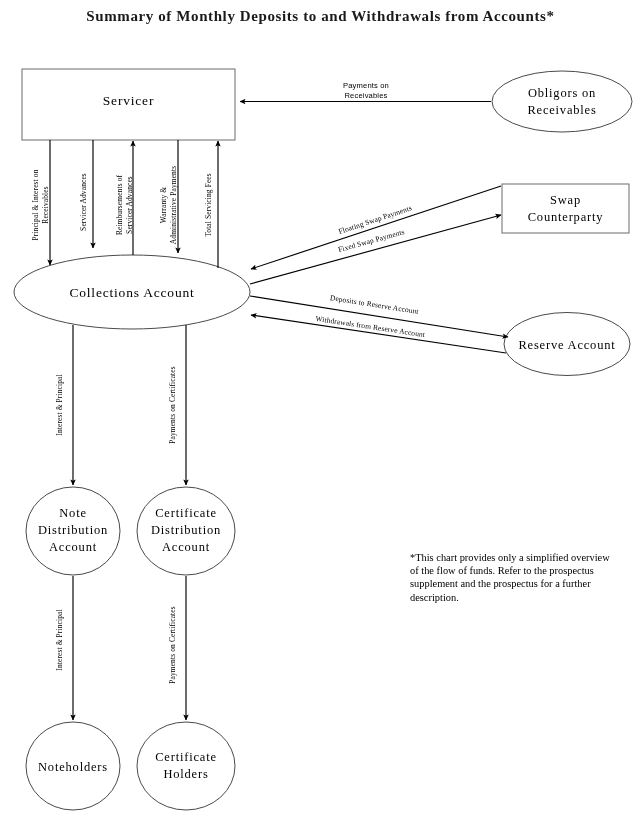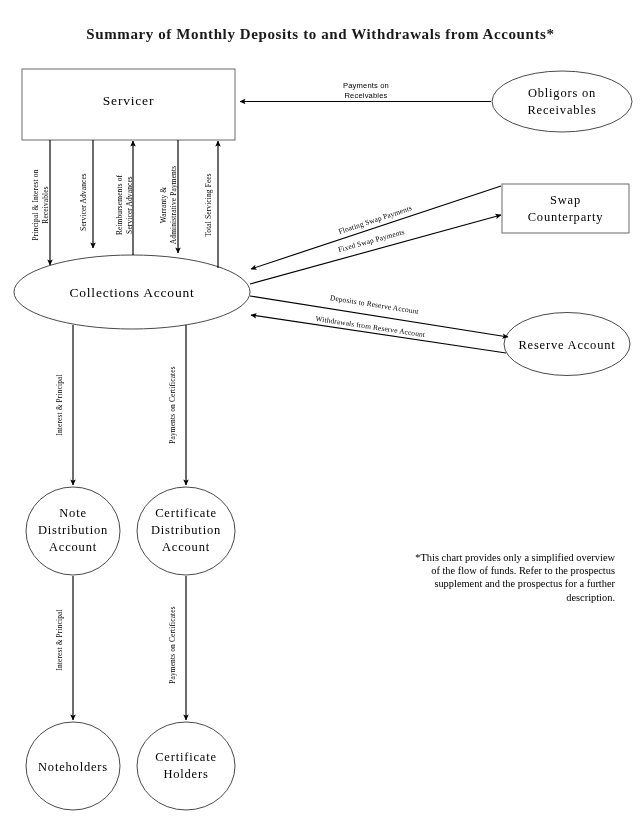--- a/index.html
+++ b/index.html
@@ -10,21 +10,21 @@
   body {
     width: 641px;
     height: 816px;
     position: relative;
     overflow: hidden;
     font-family: "Liberation Serif", "DejaVu Serif", serif;
     color: #000000;
   }
   #page-title {
     position: absolute;
-    top: 26px;
+    top: 8px;
     left: 0;
     width: 641px;
     text-align: center;
     font-family: "Liberation Serif", "DejaVu Serif", serif;
     font-weight: bold;
     font-size: 15px;
     letter-spacing: 0.6px;
     color: #1a1a1a;
   }
   #diagram {
@@ -68,21 +68,20 @@
   }
   #footnote {
     position: absolute;
     left: 410px;
     top: 551px;
     width: 205px;
     font-family: "Liberation Serif", "DejaVu Serif", serif;
     font-size: 10.4px;
     line-height: 13.2px;
     color: #000000;
-    text-align: right;
   }
 </style>
 </head>
 <body>
 
 <div id="page-title">Summary of Monthly Deposits to and Withdrawals from Accounts*</div>
 
 <svg id="diagram" width="641" height="816" viewBox="0 0 641 816">
 
   <defs>

